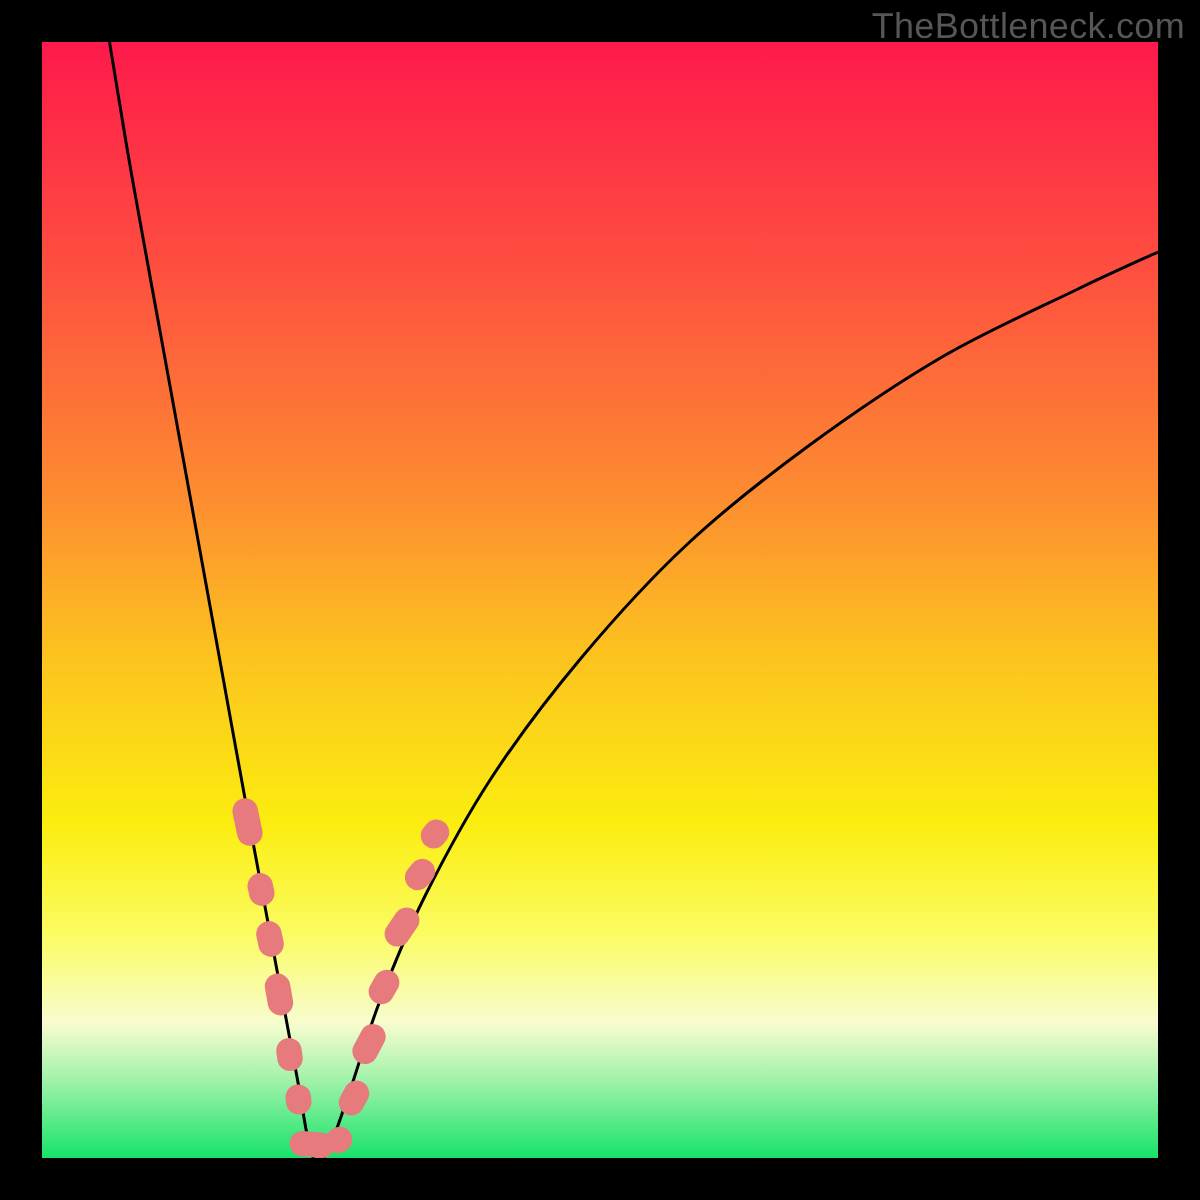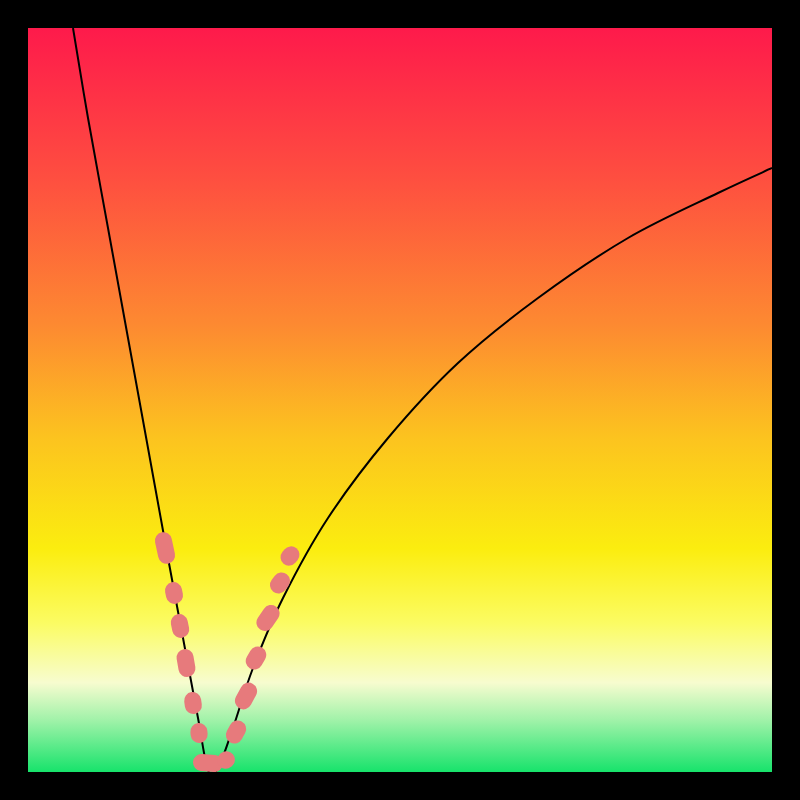--- a/index.html
+++ b/index.html
@@ -82,13 +82,14 @@
           <rect x="-9" y="-8.5" width="18" height="17" rx="8.5" ry="8.5" class="bead" transform="translate(198 732) rotate(-40)"></rect>
           <rect x="-12" y="-8.5" width="24" height="17" rx="8.5" ry="8.5" class="bead" transform="translate(208 704) rotate(-62)"></rect>
           <rect x="-14" y="-8.5" width="28" height="17" rx="8.5" ry="8.5" class="bead" transform="translate(218 668) rotate(-62)"></rect>
           <rect x="-12" y="-8.5" width="24" height="17" rx="8.5" ry="8.5" class="bead" transform="translate(228 630) rotate(-60)"></rect>
           <rect x="-14" y="-8.5" width="28" height="17" rx="8.5" ry="8.5" class="bead" transform="translate(240 590) rotate(-56)"></rect>
           <rect x="-11" y="-8.5" width="22" height="17" rx="8.5" ry="8.5" class="bead" transform="translate(252 555) rotate(-52)"></rect>
           <rect x="-10" y="-8.5" width="20" height="17" rx="8.5" ry="8.5" class="bead" transform="translate(262 528) rotate(-50)"></rect>
         </g>
     </svg>
   </div>
+  <div class="watermark">TheBottleneck.com</div>
 </div>
 
 </body></html>

